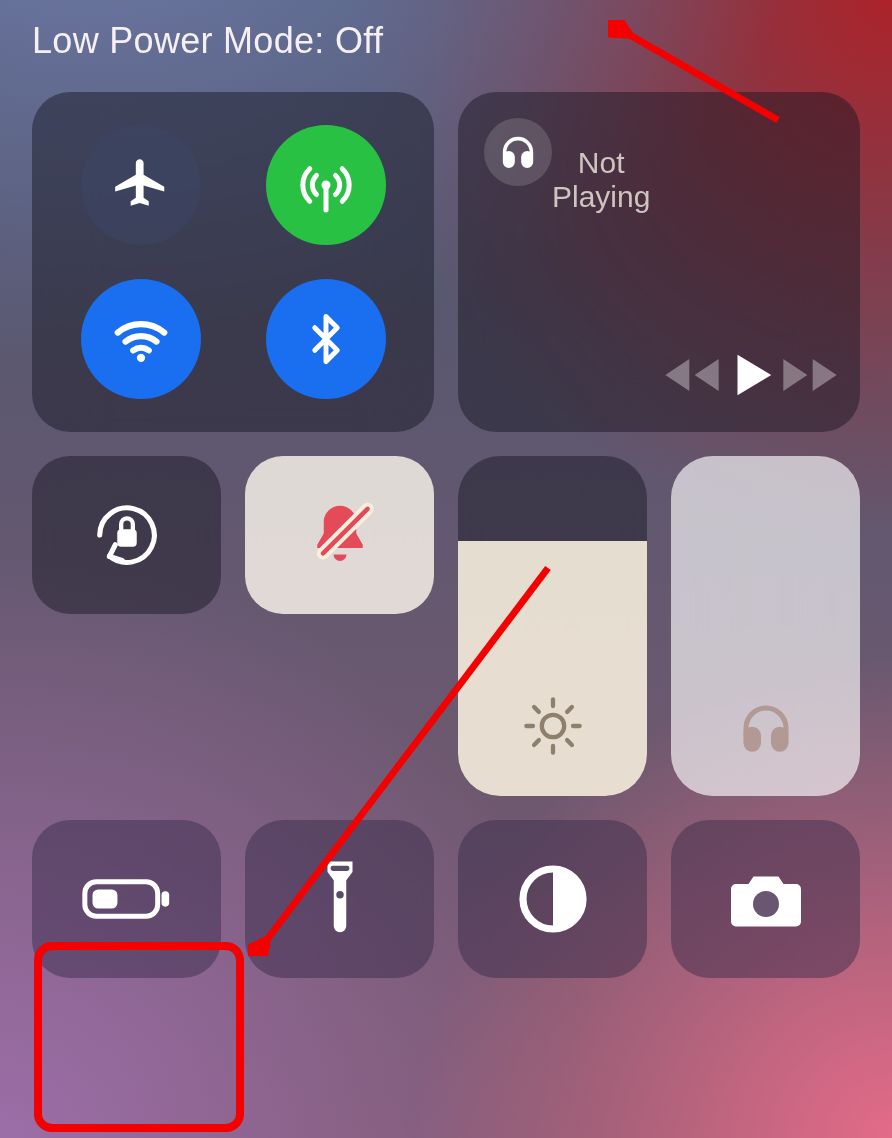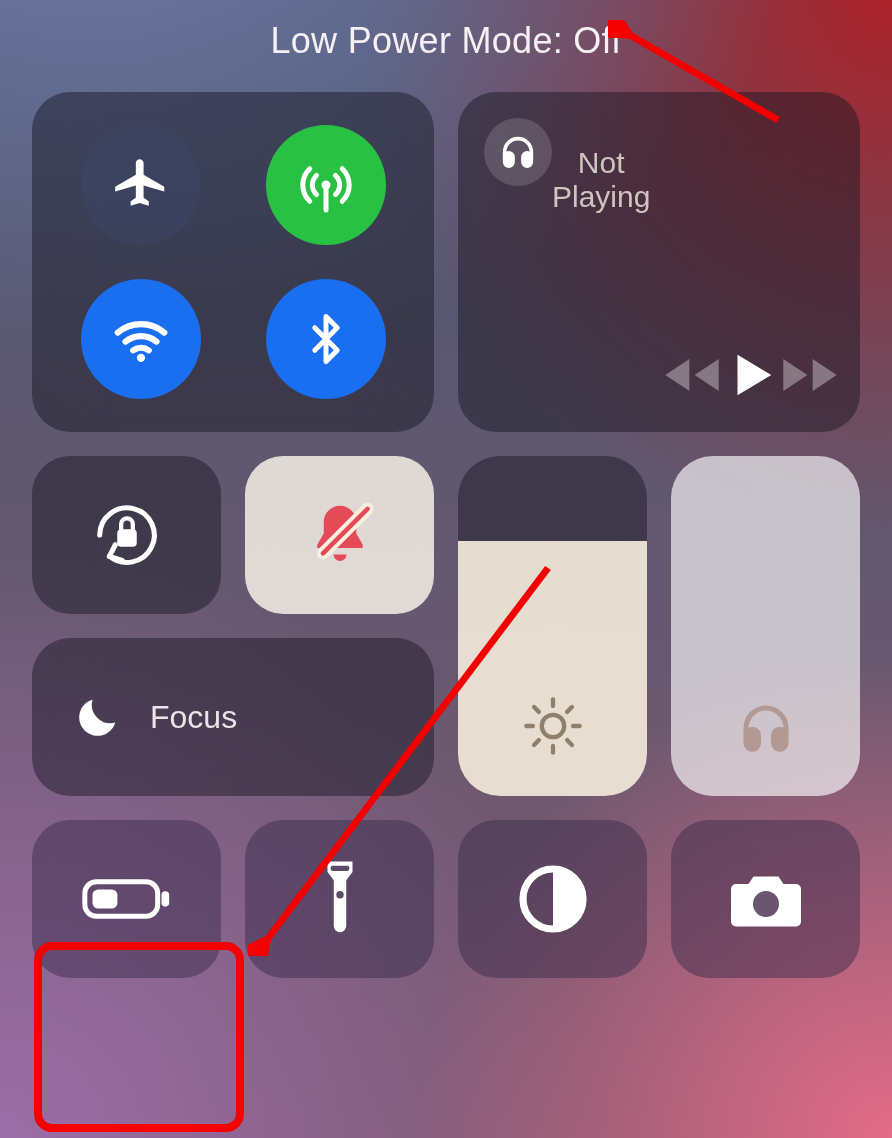--- a/index.html
+++ b/index.html
@@ -17,21 +17,21 @@
       radial-gradient(900px 900px at 0% 100%,    #9b6ea8 0%, rgba(155,110,168,0) 66%),
       linear-gradient(180deg, #4b5770 0%, #7d596f 100%);
   }
 
   .stage {
     position: absolute;
     inset: 0;
     padding: 14px 32px 32px 32px;
     display: flex;
     flex-direction: column;
-    align-items: center;
+    align-items: flex-start;
   }
 
   .status-text {
     color: #f6f0f4;
     font-size: 36px;
     letter-spacing: 0.3px;
     margin: 6px 0 30px 0;
     text-align: center;
   }
 
@@ -247,28 +247,20 @@
       <div class="slider-fill" style="height:100%; background:rgba(255,255,255,0.45);"></div>
       <span class="slider-icon">
         <svg width="60" height="60" viewBox="0 0 24 24" fill="none" stroke="#b29993" stroke-width="2" stroke-linecap="round">
           <path d="M4 15v-3a8 8 0 0 1 16 0v3"></path>
           <path d="M4 15a2.5 2.5 0 0 1 5 0v3a2.5 2.5 0 0 1-5 0z" fill="#b29993"></path>
           <path d="M15 15a2.5 2.5 0 0 1 5 0v3a2.5 2.5 0 0 1-5 0z" fill="#b29993"></path>
         </svg>
       </span>
     </div>
 
-    <div class="tile-wide focus dark-surface clickable">
-      <span>
-        <svg width="52" height="52" viewBox="0 0 24 24" fill="#ffffff">
-          <path d="M20 14.5A8.5 8.5 0 0 1 9.5 4 8.5 8.5 0 1 0 20 14.5z"></path>
-        </svg>
-      </span>
-      <span class="focus-label">Focus</span>
-    </div>
 
     <div class="tile row5 row5-surface lowpower clickable">
       <span>
         <svg width="92" height="52" viewBox="0 0 48 24">
           <rect x="2" y="3" width="38" height="18" rx="6" fill="none" stroke="#ffffff" stroke-width="2.6"></rect>
           <rect x="42" y="8" width="4" height="8" rx="2" fill="#ffffff"></rect>
           <rect x="6" y="7" width="13" height="10" rx="3" fill="#ffffff"></rect>
         </svg>
       </span>
     </div>

